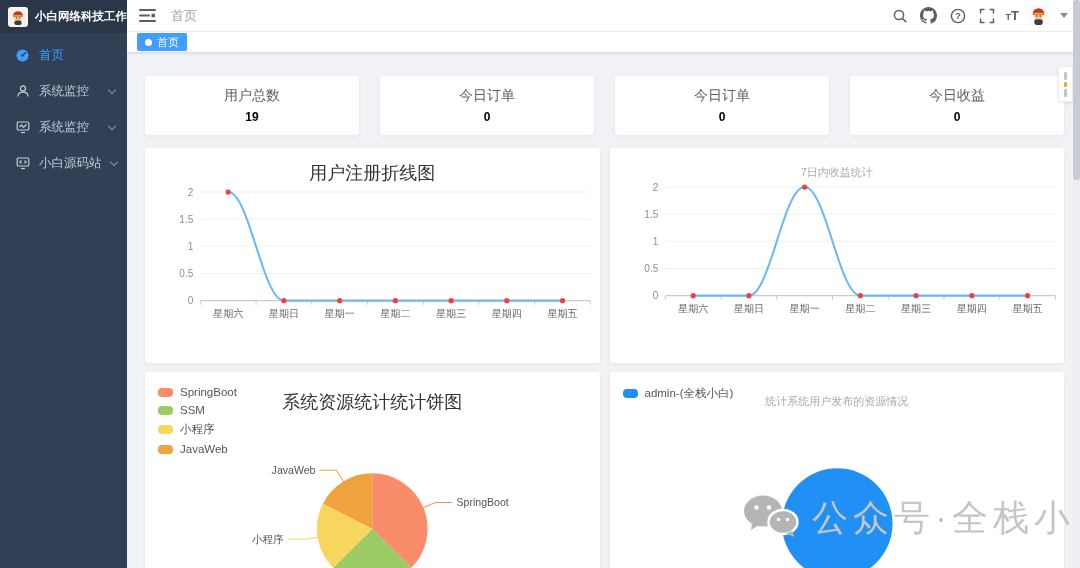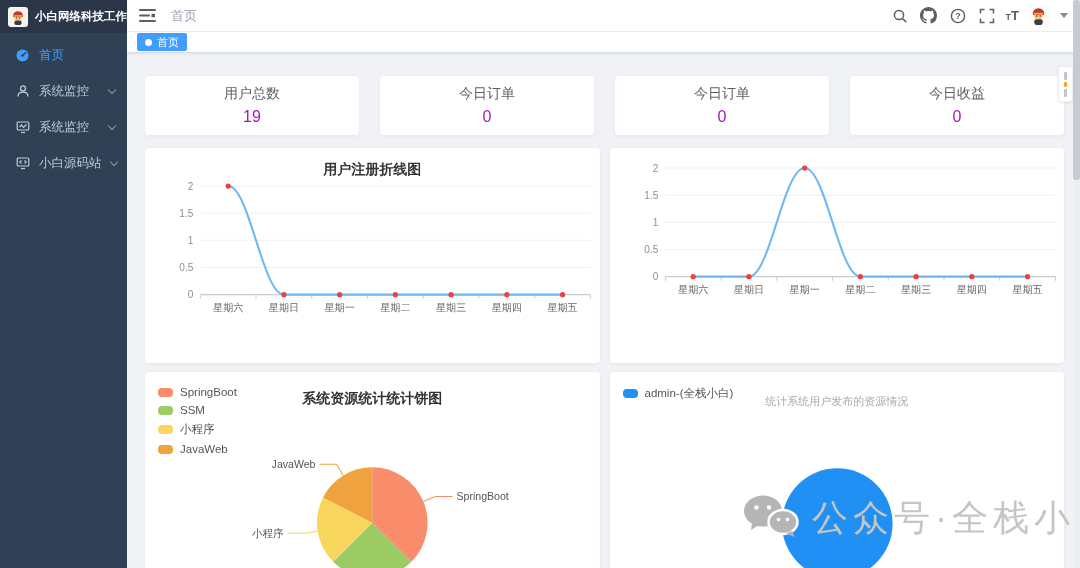--- a/index.html
+++ b/index.html
@@ -33,25 +33,25 @@
 
   .tagsbar { height:21px; background:#fff; border-bottom:1px solid #d8dce5; box-shadow:0 1px 3px rgba(0,0,0,.08); display:flex; align-items:center; padding:0 10px; position:relative; z-index:3; }
   .tag { height:18px; background:#409eff; color:#fff; border-radius:2px; font-size:11px; display:flex; align-items:center; gap:5px; padding:0 8px; cursor:pointer; }
   .tag .dot { width:7px; height:7px; border-radius:50%; background:#fff; }
 
   .content { flex:1; padding:23px 16px 0 18px; overflow:hidden; }
   .card { background:#fff; border-radius:4px; box-shadow:0 1px 4px rgba(0,0,0,.05); }
   .stats-row { display:flex; gap:21px; }
   .stat-card { flex:1; height:59px; display:flex; flex-direction:column; align-items:center; justify-content:center; gap:5px; }
   .stat-label { font-size:14px; color:#5a5e66; }
-  .stat-value { font-size:16px; color:#a21caf; font-weight:400; }
+  .stat-value { font-size:12px; color:#000000; font-weight:700; }
 
   .charts-row { display:flex; gap:10px; margin-top:13px; }
   .chart-card { flex:1; height:215px; position:relative; padding-top:13px; }
-  .chart-title { text-align:center; font-size:14px; font-weight:bold; color:#333; }
+  .chart-title { text-align:center; font-size:18px; font-weight:normal; color:#333; }
   .chart-subtitle { text-align:center; font-size:11px; color:#aaa; margin-top:4px; }
   .chart-plot { width:100%; }
   .chart-plot svg { display:block; width:100%; height:auto; }
 
   .pies-row { display:flex; gap:10px; margin-top:9px; }
   .pie-card { flex:1; height:250px; position:relative; padding-top:18px; }
   .legend { position:absolute; left:13px; top:14px; display:flex; flex-direction:column; gap:6px; z-index:2; }
   .legend-item { display:flex; align-items:center; gap:7px; cursor:pointer; }
   .legend-swatch { width:15px; height:9px; border-radius:4px; }
   .legend-label { font-size:11.5px; color:#555; }
@@ -252,20 +252,21 @@
                 <circle cx="138.14285714285714" cy="115" r="2.6" fill="#ee4040"></circle>
                 <circle cx="193.57142857142858" cy="115" r="2.6" fill="#ee4040"></circle>
                 <circle cx="249" cy="115" r="2.6" fill="#ee4040"></circle>
                 <circle cx="304.42857142857144" cy="115" r="2.6" fill="#ee4040"></circle>
                 <circle cx="359.8571428571429" cy="115" r="2.6" fill="#ee4040"></circle>
                 <circle cx="415.2857142857143" cy="115" r="2.6" fill="#ee4040"></circle>
               </svg>
             </div>
         </section>
         <section class="card chart-card">
+          <div class="chart-subtitle">7日内收益统计</div>
           <div class="chart-plot">
               <svg viewBox="0 0 452 152">
                 <text x="48" y="118.5" text-anchor="end" font-size="10" fill="#8a8f99" font-family="Liberation Sans, sans-serif">0</text>
                 <line x1="55" y1="88" x2="443" y2="88" stroke="#edf0f4" stroke-width="1"></line>
                 <text x="48" y="91.5" text-anchor="end" font-size="10" fill="#8a8f99" font-family="Liberation Sans, sans-serif">0.5</text>
                 <line x1="55" y1="61" x2="443" y2="61" stroke="#edf0f4" stroke-width="1"></line>
                 <text x="48" y="64.5" text-anchor="end" font-size="10" fill="#8a8f99" font-family="Liberation Sans, sans-serif">1</text>
                 <line x1="55" y1="34" x2="443" y2="34" stroke="#edf0f4" stroke-width="1"></line>
                 <text x="48" y="37.5" text-anchor="end" font-size="10" fill="#8a8f99" font-family="Liberation Sans, sans-serif">1.5</text>
                 <line x1="55" y1="7" x2="443" y2="7" stroke="#edf0f4" stroke-width="1"></line>

